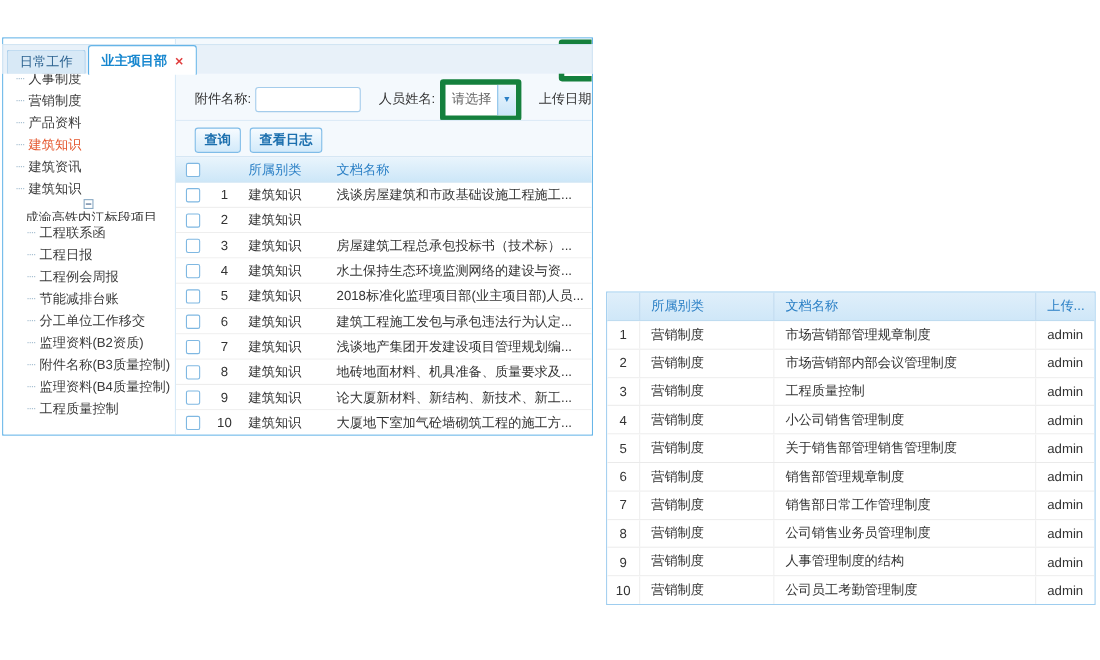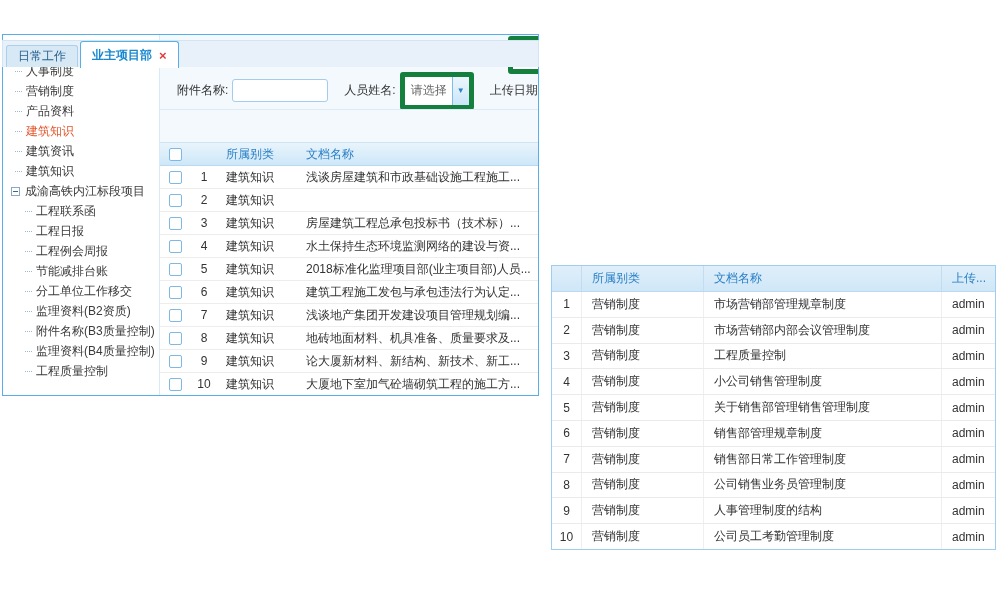--- a/index.html
+++ b/index.html
@@ -11,21 +11,21 @@
   .tabstrip{height:27px;background:#e8f1f9;border:1px solid #d2e5f3;border-bottom:none;display:flex;align-items:flex-end;padding-left:3px;position:relative;z-index:2;margin-top:32px;}
   .tab{display:flex;align-items:center;height:22px;padding:0 11px;margin-right:2px;background:#d8e9f6;border:1px solid #abcfec;border-bottom:none;border-radius:3px 3px 0 0;color:#2a618f;cursor:default;white-space:nowrap;}
   .tab.active{height:27px;background:#fff;border-color:#58aee6;color:#1787cf;font-weight:bold;margin-bottom:-1px;}
   .closex{color:#e03c3c;margin-left:7px;font-weight:bold;font-size:13px;line-height:1;}
   .panel-body{position:absolute;left:0;top:26px;right:0;bottom:0;border:1px solid #58aee6;background:#fff;display:flex;overflow:hidden;z-index:1;}
 
   
   .sidebar{width:157px;border-right:1px solid #d8eaf7;padding:6px 4px 0 6px;overflow:hidden;flex-shrink:0;background:#fff;}
   .tree-item{height:20px;display:flex;align-items:center;white-space:nowrap;color:#3a3a3a;cursor:default;overflow:hidden;}
   .tree-item.lv1{padding-left:6px;}
-  .tree-item.lv1.branch{padding-left:2px;}
+  .tree-item.lv1.branch{padding-left:2px;flex-direction:column;}
   .tree-item.lv2{padding-left:16px;}
   .tree-item.selected .tlabel{color:#e4572e;}
   .expander{width:9px;height:9px;border:1px solid #89a9c4;background:#fff;margin-right:5px;flex-shrink:0;position:relative;display:inline-block;}
   .expander::before{content:"";position:absolute;left:1px;right:1px;top:3px;border-top:1px solid #41638a;}
   .tick{width:7px;height:0;border-top:1px dotted #9db8cc;margin-right:4px;flex-shrink:0;display:inline-block;}
 
   
   .content{flex:1;position:relative;overflow:hidden;background:#fff;}
   .filter-zone{position:absolute;top:0;left:0;right:0;height:108px;background:#f4f9fd;border-bottom:1px solid #cfe3f2;}
   .frow{position:absolute;display:flex;align-items:center;white-space:nowrap;}
@@ -183,20 +183,24 @@
           <span class="lbl ml">人员姓名:</span>
           <div class="select">
             <span class="val">请选择</span>
             <span class="arrow"></span>
           </div>
           <span class="lbl ml">上传日期</span>
         </div>
 
         <div class="d1"></div>
 
+        <div class="frow r3">
+          <button class="btn">查询</button>
+          <button class="btn">查看日志</button>
+        </div>
 
         <div class="dtable">
           <div class="thead">
             <div class="cell c-cb">
               <span class="cb"></span>
             </div>
             <div class="cell c-num"></div>
             <div class="cell c-cat">所属别类</div>
             <div class="cell c-name">文档名称</div>
           </div>

